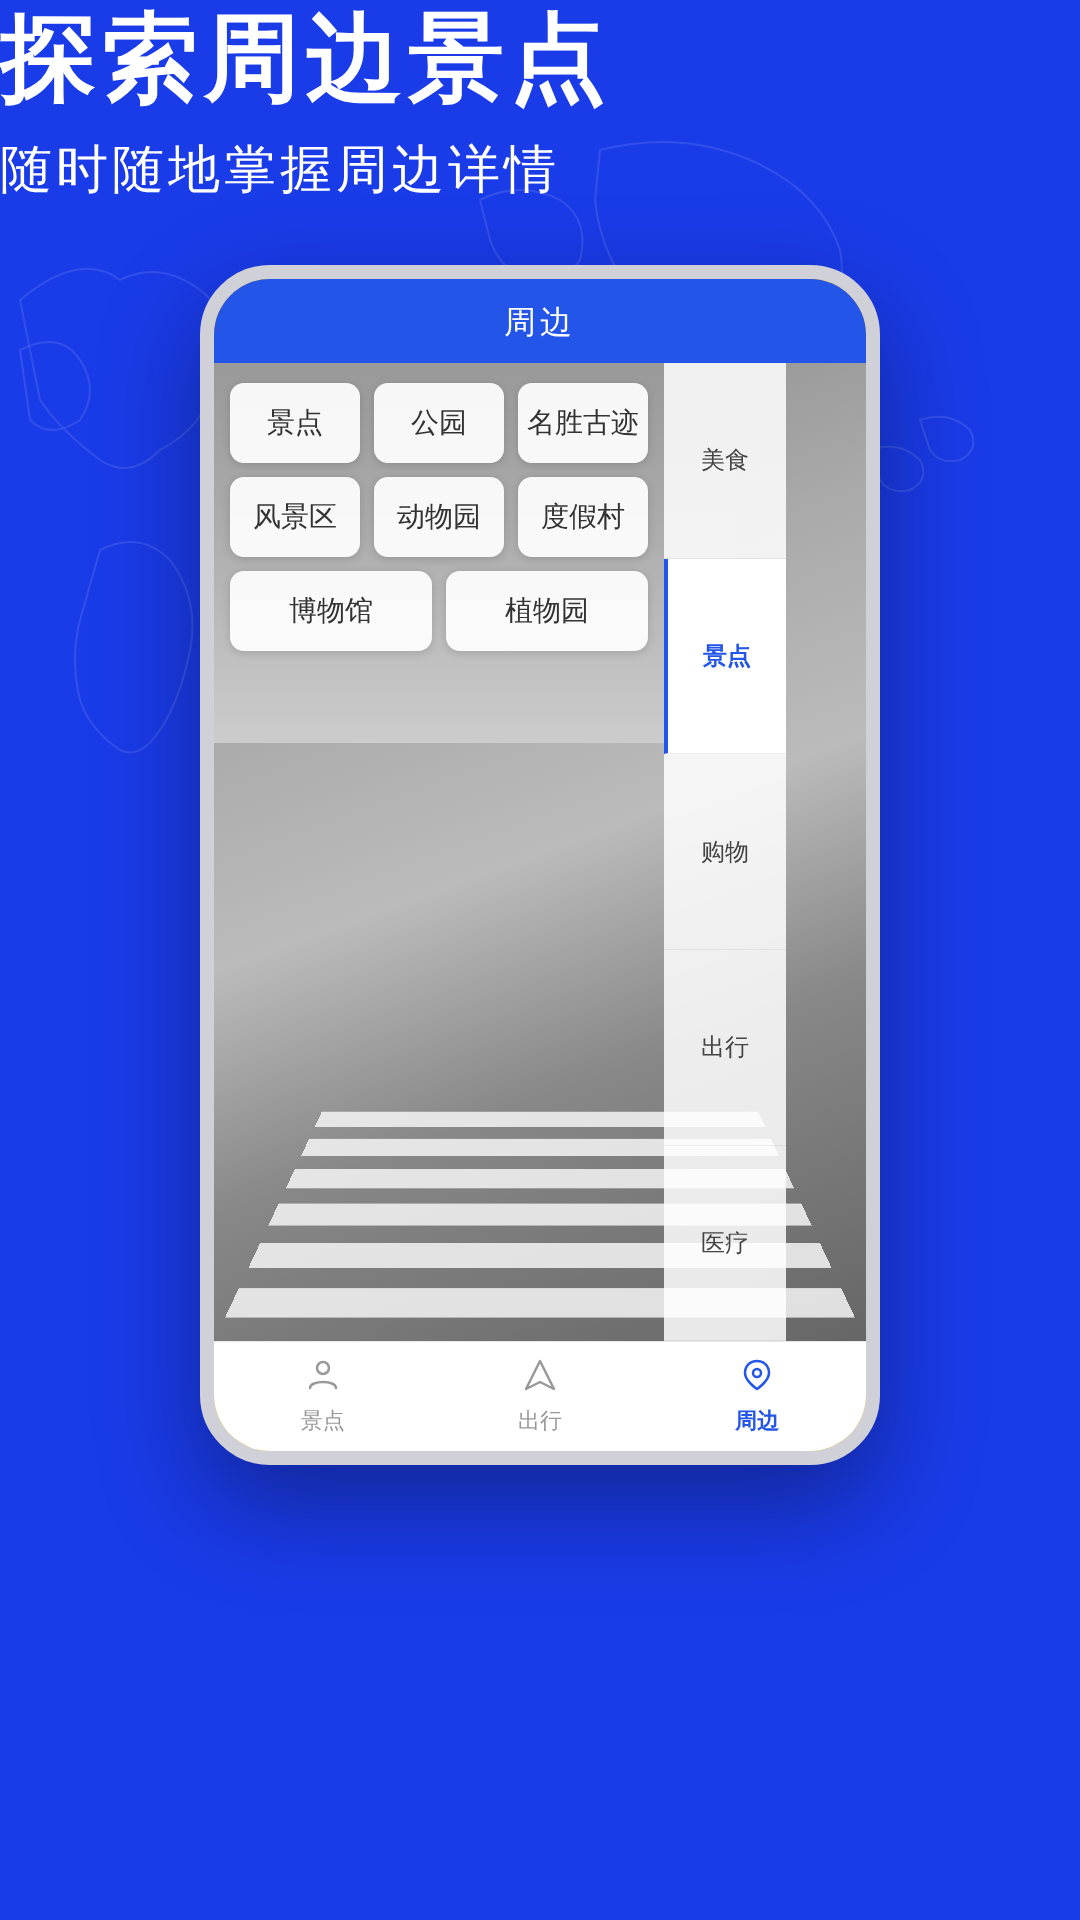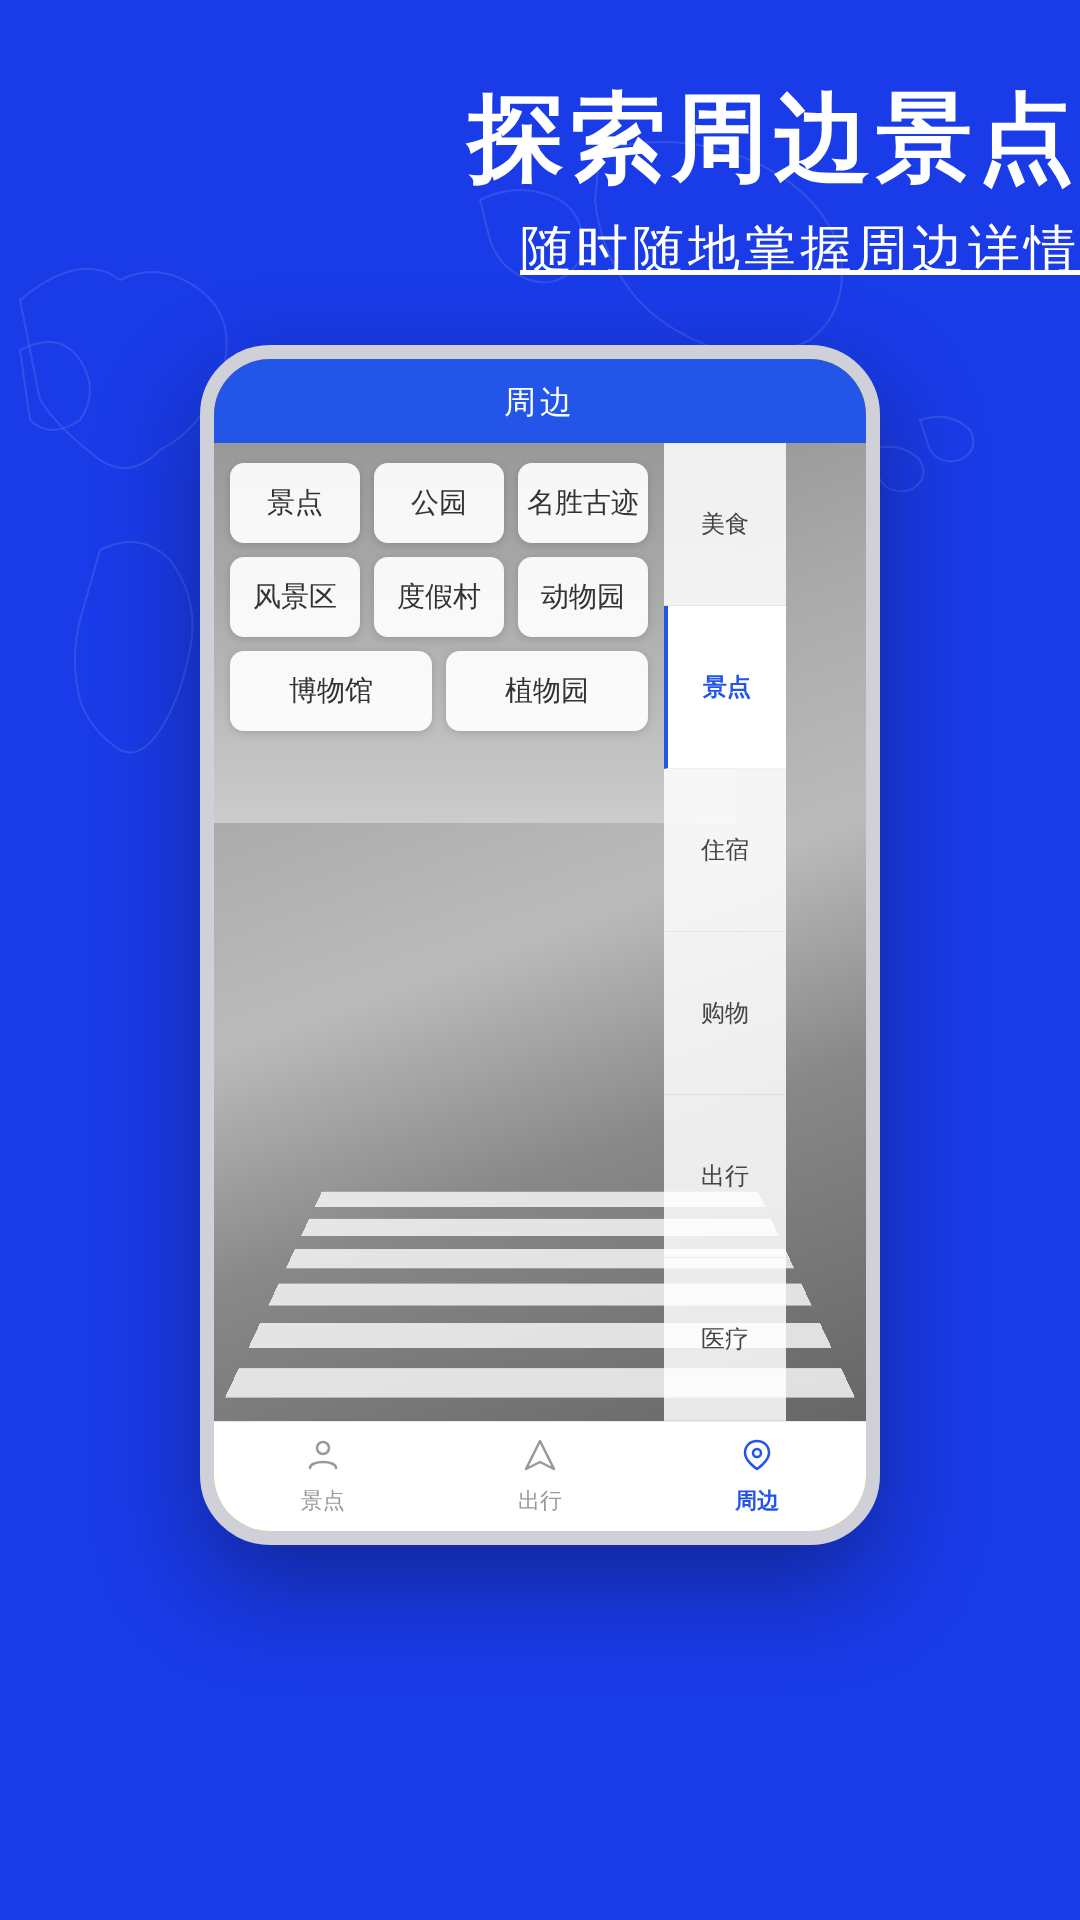--- a/index.html
+++ b/index.html
@@ -25,39 +25,37 @@
     .bg-map svg {
       width: 100%;
       height: 100%;
       opacity: 0.18;
     }
 
     
     .hero-section {
       position: relative;
       z-index: 2;
-      text-align: right;
-      padding-top: 80px;
+      text-align: left;
     }
 
     .hero-title {
       font-size: 96px;
       font-weight: 800;
       color: #ffffff;
       letter-spacing: 6px;
       line-height: 1.2;
     }
 
     .hero-subtitle {
       font-size: 52px;
       font-weight: 500;
       color: #ffffff;
       margin-top: 20px;
       letter-spacing: 4px;
-      text-decoration: underline;
     }
 
     
     .phone-wrapper {
       position: relative;
       z-index: 2;
       display: flex;
       justify-content: center;
       margin-top: 60px;
     }
@@ -303,34 +301,33 @@
       <div class="categories-panel">
 
         <div class="category-row">
           <div class="category-btn">景点</div>
           <div class="category-btn">公园</div>
           <div class="category-btn">名胜古迹</div>
         </div>
 
         <div class="category-row">
           <div class="category-btn">风景区</div>
+          <div class="category-btn">动物园</div>
           <div class="category-btn">度假村</div>
-          <div class="category-btn">动物园</div>
         </div>
 
         <div class="category-row">
           <div class="category-btn">博物馆</div>
           <div class="category-btn">植物园</div>
         </div>
       </div>
 
       <div class="sidebar-nav">
         <div class="sidebar-item">美食</div>
         <div class="sidebar-item active">景点</div>
-        <div class="sidebar-item">住宿</div>
         <div class="sidebar-item">购物</div>
         <div class="sidebar-item">出行</div>
         <div class="sidebar-item">医疗</div>
       </div>
 
     </div>
 
     <div class="phone-bottomnav">
 
       <div class="nav-item">

